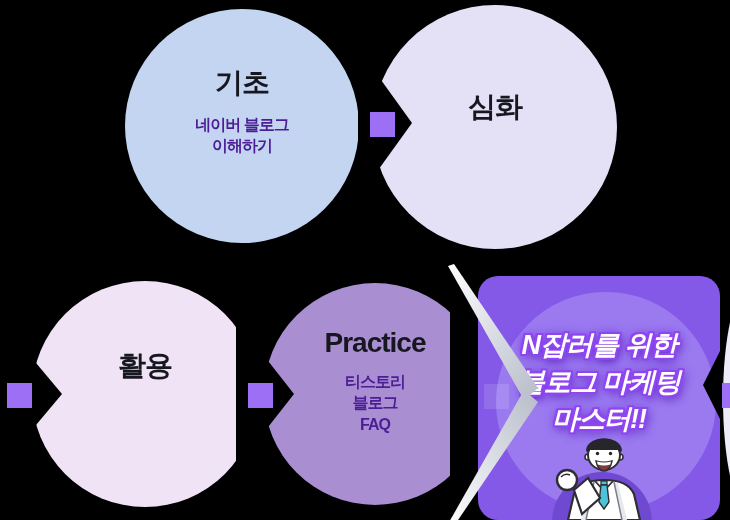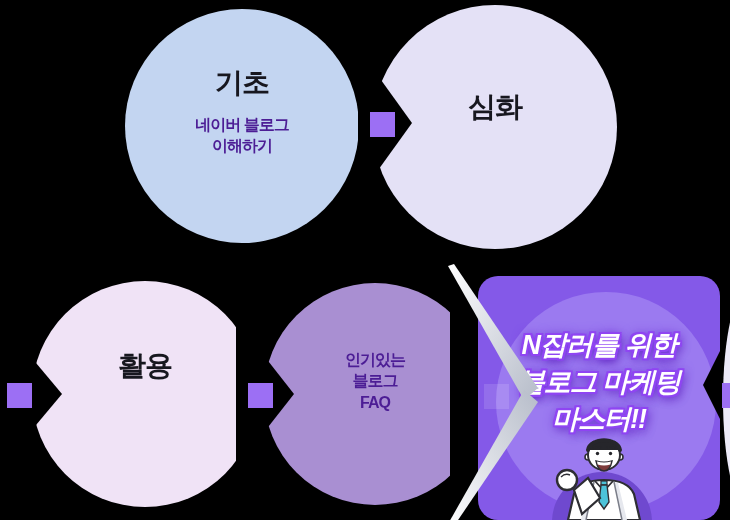--- a/index.html
+++ b/index.html
@@ -73,21 +73,22 @@
   </div>
 
   <div class="circle" id="circle-apply">
     <div class="circle-content">
       <div class="step-title">활용</div>
     </div>
   </div>
 
   <div class="circle" id="circle-practice">
     <div class="circle-content">
-      <div class="step-body">인기있는
+      <div class="step-title">Practice</div>
+      <div class="step-body">티스토리
 블로그
 FAQ</div>
     </div>
   </div>
 
   <div id="next-shape-sliver"></div>
 
   <div id="goal-panel">
     <div id="goal-inner-circle"></div>
     <div id="goal-bottom-circle"></div>

